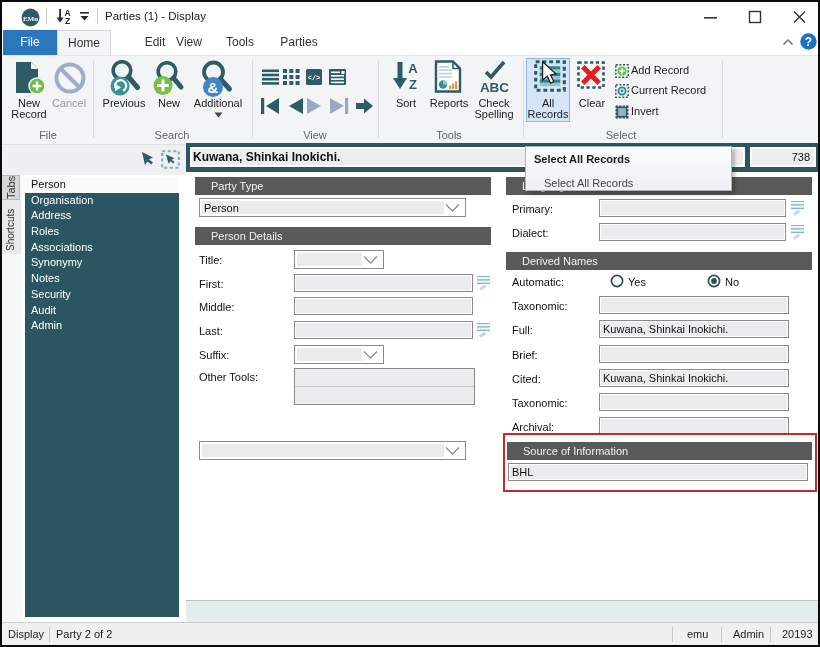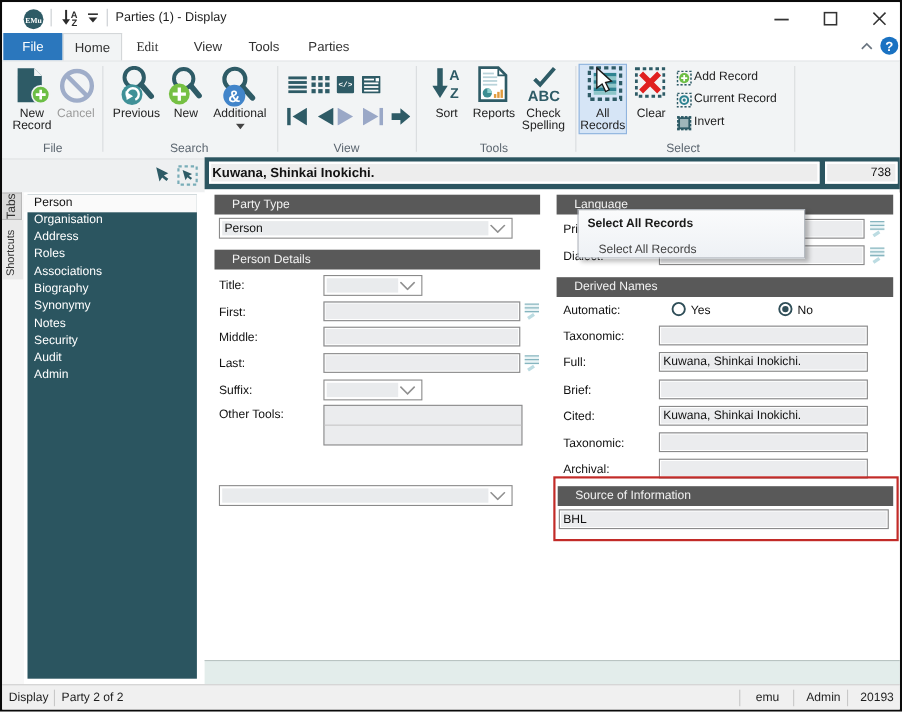--- a/index.html
+++ b/index.html
@@ -35,21 +35,21 @@
 .fldtxt{position:absolute;font-size:11px;color:#111;line-height:13px;z-index:2;}
 .lbl{position:absolute;font-size:11px;color:#111;}
 .combo{position:absolute;background:#fff;border:1px solid #8a8a8a;}
 .cin{position:absolute;left:2px;top:2px;bottom:2px;right:21px;background:#e9ebed;}
 .chev{position:absolute;right:5px;top:50%;margin-top:-4px;}
 
 #palestrip{position:absolute;left:186px;top:600px;width:632px;height:22px;background:#e3edeb;border-top:1px solid #b9c4c2;}
 #statusbar{position:absolute;left:2px;top:622px;width:816px;height:23px;background:#f0f0f0;border-top:1px solid #cfcfcf;}
 .ssep{position:absolute;top:4px;height:15px;width:1px;background:#c8c8c8;}
 
-#popup{position:absolute;left:525px;top:146px;width:207px;height:45px;background:linear-gradient(#fafbfc,#eef1f5);border:1px solid #b0b5bc;box-shadow:3px 3px 4px rgba(0,0,0,0.25);margin-top:44px;}
+#popup{position:absolute;left:525px;top:146px;width:207px;height:45px;background:linear-gradient(#fafbfc,#eef1f5);border:1px solid #b0b5bc;box-shadow:3px 3px 4px rgba(0,0,0,0.25);}
 </style>
 </head>
 <body>
 <div id="win"></div>
 <div id="titlebar">
 
   <svg class="abs" style="left:19px;top:6px" width="19" height="19" viewBox="0 0 19 19">
     <circle cx="9.5" cy="9.5" r="9" fill="#2e5b66"></circle>
     <text x="9.5" y="12.5" font-size="7" fill="#fff" text-anchor="middle" font-family="Liberation Serif,serif" font-weight="bold">EMu</text>
   </svg>
@@ -71,21 +71,21 @@
 
   <svg class="abs" style="left:699px;top:6px" width="115" height="18" viewBox="0 0 115 18">
     <rect x="3" y="9" width="13" height="1.6" fill="#333"></rect>
     <rect x="48.5" y="3.5" width="11" height="11" fill="none" stroke="#333" stroke-width="1.4"></rect>
     <path d="M93 3.5 L104 14.5 M104 3.5 L93 14.5" stroke="#333" stroke-width="1.4"></path>
   </svg>
 </div>
 <div id="menubar">
   <div class="mtab" style="left:1px;width:54px;background:#2b77bd;color:#fff;">File</div>
   <div class="mtab" style="left:55px;width:54px;background:#f2f4f5;border:1px solid #d4d7d9;border-bottom:none;top:1px;height:26px;">Home</div>
-  <div class="mtab" style="left:105px;width:54px;font-family:Liberation Serif, serif;">Edit</div>
+  <div class="mtab" style="left:126px;width:54px;">Edit</div>
   <div class="mtab" style="left:163px;width:48px;">View</div>
   <div class="mtab" style="left:211px;width:54px;">Tools</div>
   <div class="mtab" style="left:265px;width:64px;">Parties</div>
   <svg class="abs" style="left:780px;top:9px" width="12" height="8" viewBox="0 0 12 8">
     <path d="M1.5 6.5 L6 2 L10.5 6.5" stroke="#6a7580" stroke-width="1.5" fill="none"></path>
   </svg>
   <svg class="abs" style="left:798px;top:4px" width="17" height="17" viewBox="0 0 17 17">
     <circle cx="8.5" cy="8.5" r="8.2" fill="#1a72c2"></circle>
     <text x="8.5" y="13" font-size="12" font-weight="bold" fill="#fff" text-anchor="middle" font-family="Liberation Sans,sans-serif">?</text>
   </svg>
@@ -271,21 +271,20 @@
   <div class="vtxt" style="left:3px;top:0px;height:25px;text-align:center;width:13px">Tabs</div>
   <div class="vtxt" style="left:3px;top:34px;height:42px;text-align:center;width:13px;font-size:10px">Shortcuts</div>
 </div>
 <div id="sidepanel">
   <div id="sidelist">
     <div class="sitem" style="background:#fafafa;color:#111;margin-left:-3px;padding-left:9px;width:157px">Person</div>
     <div class="sitem">Organisation</div>
     <div class="sitem">Address</div>
     <div class="sitem">Roles</div>
     <div class="sitem">Associations</div>
-    <div class="sitem">Biography</div>
     <div class="sitem">Synonymy</div>
     <div class="sitem">Notes</div>
     <div class="sitem">Security</div>
     <div class="sitem">Audit</div>
     <div class="sitem">Admin</div>
   </div>
 </div>
 <div id="form">
 
   <div class="hdr" style="left:9px;top:2px;width:296px">Party Type</div>

